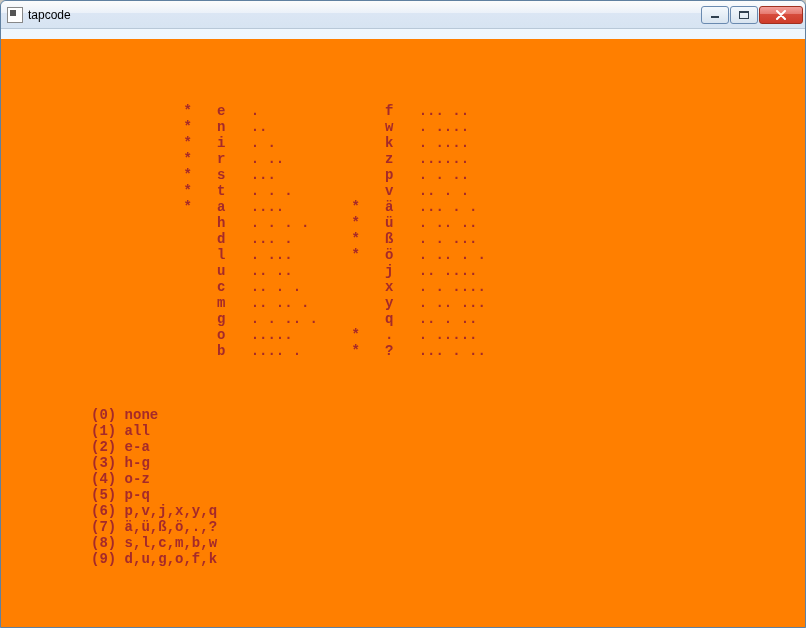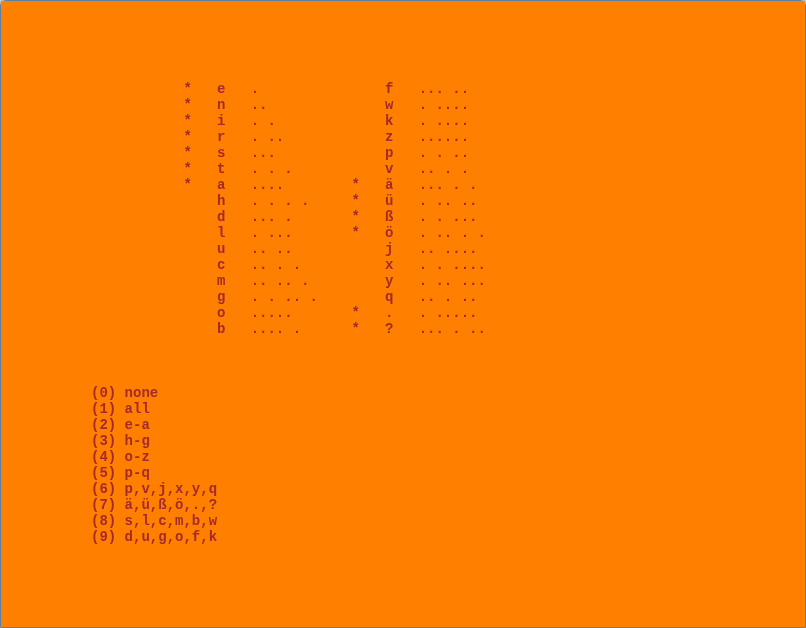--- a/index.html
+++ b/index.html
@@ -67,33 +67,56 @@
   }
   .win-btn.close {
     width: 44px;
     background: linear-gradient(to bottom, #f2a09a 0%, #e6786e 45%, #d64b3c 46%, #cf3c2a 100%);
     border-color: #a03020;
   }
   .win-btn svg { display: block; }
   .client {
     flex: 1;
     background: #ff7f00;
-    padding: 16px 6px;
+    padding: 0 6px;
     overflow: hidden;
+    margin-top: 10px;
   }
   .terminal {
     font-family: "Courier New", monospace;
     font-size: 14px;
     line-height: 16px;
     color: #a52a2a;
     font-weight: bold;
     white-space: pre;
   }
   .terminal .row { display: block; height: 16px; }
 </style>
 </head>
 <body>
 
 <div class="window">
+  <div class="titlebar">
+    <div class="app-icon"></div>
+    <div class="title-text">tapcode</div>
+    <div class="win-buttons">
+      <div class="win-btn">
+        <svg width="10" height="8" viewBox="0 0 10 8">
+            <rect x="1" y="5" width="8" height="2" fill="#304050"></rect>
+          </svg>
+      </div>
+      <div class="win-btn">
+        <svg width="10" height="8" viewBox="0 0 10 8">
+            <rect x="0.5" y="0.5" width="9" height="7" fill="none" stroke="#304050" stroke-width="1"></rect>
+            <rect x="0" y="0" width="10" height="2" fill="#304050"></rect>
+          </svg>
+      </div>
+      <div class="win-btn close">
+        <svg width="12" height="10" viewBox="0 0 12 10">
+            <path d="M2 1 L10 9 M10 1 L2 9" stroke="#fff" stroke-width="2" stroke-linecap="round"></path>
+          </svg>
+      </div>
+    </div>
+  </div>
   <div class="client">
     <div class="terminal" id="term"><span class="row"> </span><span class="row"> </span><span class="row"> </span><span class="row"> </span><span class="row">                     *   e   .               f   ... ..</span><span class="row">                     *   n   ..              w   . ....</span><span class="row">                     *   i   . .             k   . ....</span><span class="row">                     *   r   . ..            z   ......</span><span class="row">                     *   s   ...             p   . . ..</span><span class="row">                     *   t   . . .           v   .. . .</span><span class="row">                     *   a   ....        *   ä   ... . .</span><span class="row">                         h   . . . .     *   ü   . .. ..</span><span class="row">                         d   ... .       *   ß   . . ...</span><span class="row">                         l   . ...       *   ö   . .. . .</span><span class="row">                         u   .. ..           j   .. ....</span><span class="row">                         c   .. . .          x   . . ....</span><span class="row">                         m   .. .. .         y   . .. ...</span><span class="row">                         g   . . .. .        q   .. . ..</span><span class="row">                         o   .....       *   .   . .....</span><span class="row">                         b   .... .      *   ?   ... . ..</span><span class="row"> </span><span class="row"> </span><span class="row"> </span><span class="row">          (0) none</span><span class="row">          (1) all</span><span class="row">          (2) e-a</span><span class="row">          (3) h-g</span><span class="row">          (4) o-z</span><span class="row">          (5) p-q</span><span class="row">          (6) p,v,j,x,y,q</span><span class="row">          (7) ä,ü,ß,ö,.,?</span><span class="row">          (8) s,l,c,m,b,w</span><span class="row">          (9) d,u,g,o,f,k</span></div>
   </div>
 </div>
 
 </body></html>

